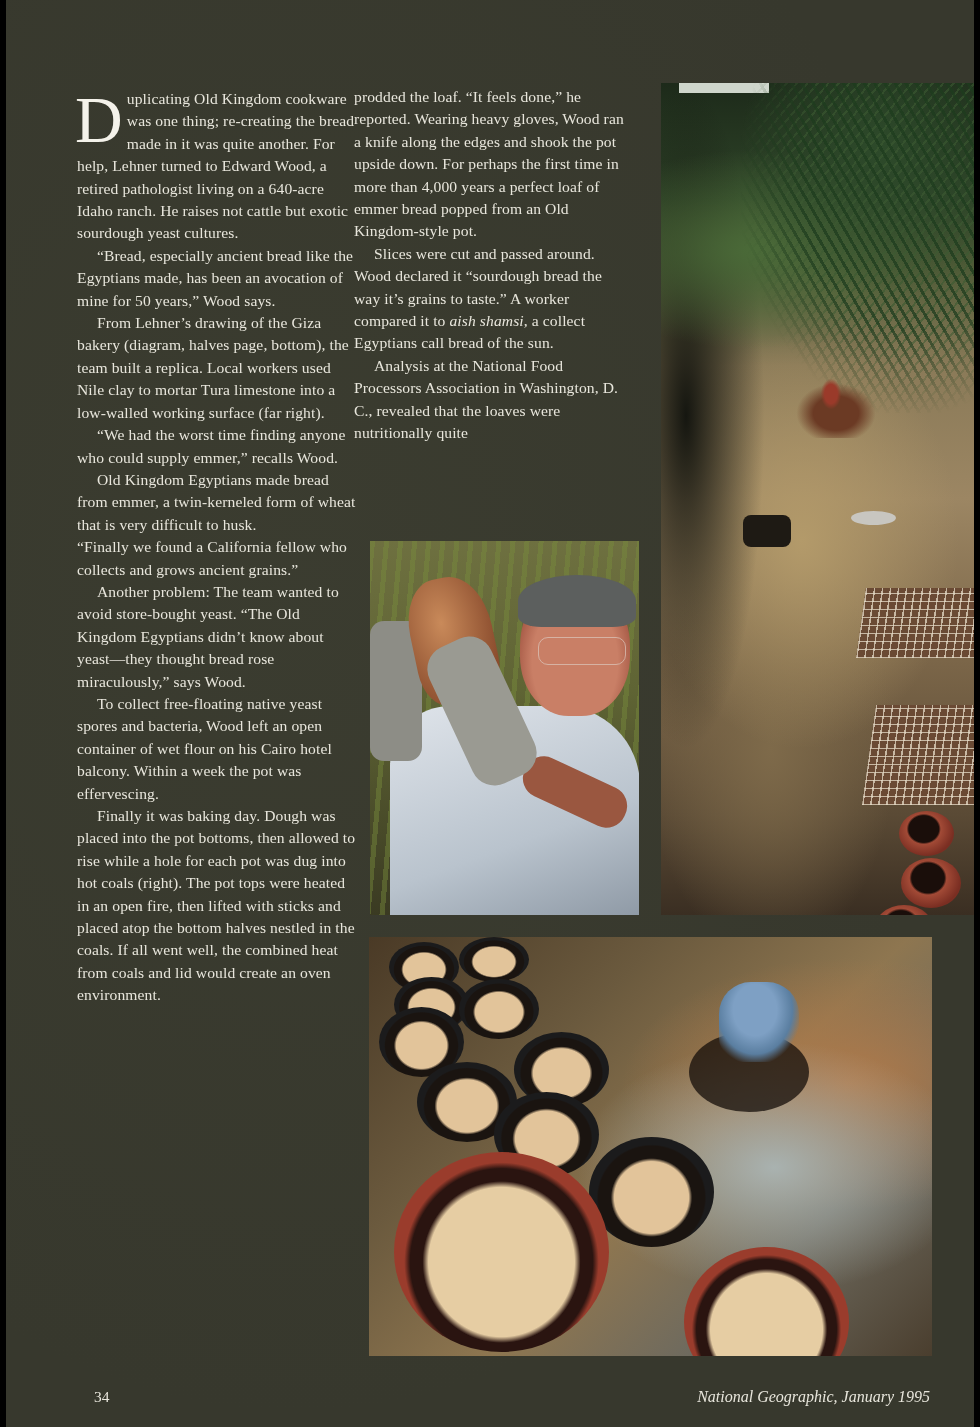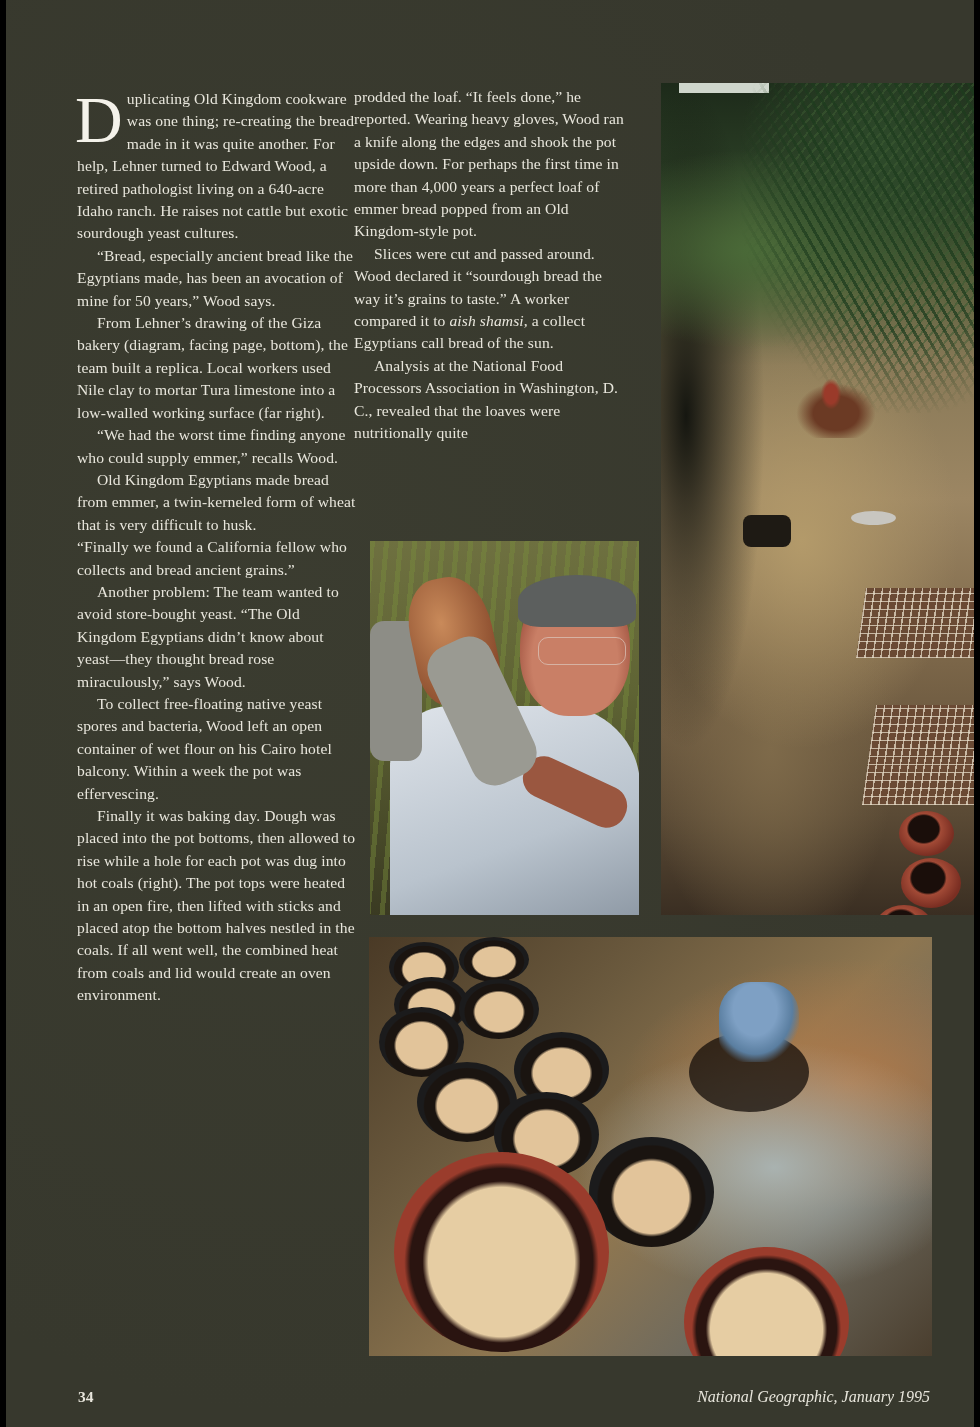--- a/index.html
+++ b/index.html
@@ -96,35 +96,35 @@
       linear-gradient(135deg, #4a3a26 0%, #6b5a3e 30%, #8e7650 55%, #6e6a5e 75%, #4a3e2e 100%);
   }
   .photo-baking .pot { position: absolute; border-radius: 50%; background: radial-gradient(ellipse at 50% 55%, #e2c49a 0 42%, #1a1410 46% 60%, #1b1b1c 62% 80%, #2d2520 90%); }
   .photo-baking .pot.red { background: radial-gradient(ellipse at 50% 55%, #e6cda3 0 48%, #2a1410 52% 60%, #9a3c2c 64% 82%, #6a2a1e 92%); }
   .photo-baking .worker { position: absolute; left: 350px; top: 45px; width: 80px; height: 80px; border-radius: 40% 40% 30% 30%; background: radial-gradient(ellipse at 45% 35%, #7ea0c4 0 35%, #5a7ea0 60%, rgba(0,0,0,0) 75%); }
   .photo-baking .shadow { position: absolute; left: 320px; top: 95px; width: 120px; height: 80px; border-radius: 50%; background: rgba(20,14,10,0.75); }
 
   .footer {
     position: absolute; top: 1388px; color: #e8e6dc; font-size: 15.5px;
   }
-  .footer.left { left: 72px; font-weight: bold; }
+  .footer.left { left: 88px; }
   .footer.right { right: 44px; font-style: italic; font-size: 16px; }
 </style>
 </head>
 <body>
 
 <div class="page">
 
   <div class="col col-left">
     <p class="noindent"><span class="dropcap">D</span><span>uplicating Old Kingdom cookware was one thing; re-creating the bread made in it was quite another. For help, Lehner turned to Edward Wood, a retired pathologist living on a 640-acre Idaho ranch. He raises not cattle but exotic sourdough yeast cultures.</span></p>
     <p>“Bread, especially ancient bread like the Egyptians made, has been an avocation of mine for 50 years,” Wood says.</p>
-    <p>From Lehner’s drawing of the Giza bakery (diagram, facing page, bottom), the team built a replica. Local workers used Nile clay to mortar Tura limestone into a low-walled working surface (far right).</p>
+    <p>From Lehner’s drawing of the Giza bakery (diagram, halves page, bottom), the team built a replica. Local workers used Nile clay to mortar Tura limestone into a low-walled working surface (far right).</p>
     <p>“We had the worst time finding anyone who could supply emmer,” recalls Wood.</p>
     <p>Old Kingdom Egyptians made bread from emmer, a twin-kerneled form of wheat that is very difficult to husk.</p>
-    <p class="noindent">“Finally we found a California fellow who collects and bread ancient grains.”</p>
+    <p class="noindent">“Finally we found a California fellow who collects and grows ancient grains.”</p>
     <p>Another problem: The team wanted to avoid store-bought yeast. “The Old Kingdom Egyptians didn’t know about yeast—they thought bread rose miraculously,” says Wood.</p>
     <p>To collect free-floating native yeast spores and bacteria, Wood left an open container of wet flour on his Cairo hotel balcony. Within a week the pot was effervescing.</p>
     <p>Finally it was baking day. Dough was placed into the pot bottoms, then allowed to rise while a hole for each pot was dug into hot coals (right). The pot tops were heated in an open fire, then lifted with sticks and placed atop the bottom halves nestled in the coals. If all went well, the combined heat from coals and lid would create an oven environment.</p>
   </div>
 
   <div class="col col-mid">
     <p class="noindent">prodded the loaf. “It feels done,” he reported. Wearing heavy gloves, Wood ran a knife along the edges and shook the pot upside down. For perhaps the first time in more than 4,000 years a perfect loaf of emmer bread popped from an Old Kingdom-style pot.</p>
     <p><span>Slices were cut and passed around. Wood declared it “sourdough bread the way it’s grains to taste.” A worker compared it to </span><i>aish shamsi</i><span>, a collect Egyptians call bread of the sun.</span></p>
     <p>Analysis at the National Food Processors Association in Washington, D. C., revealed that the loaves were nutritionally quite</p>
   </div>

